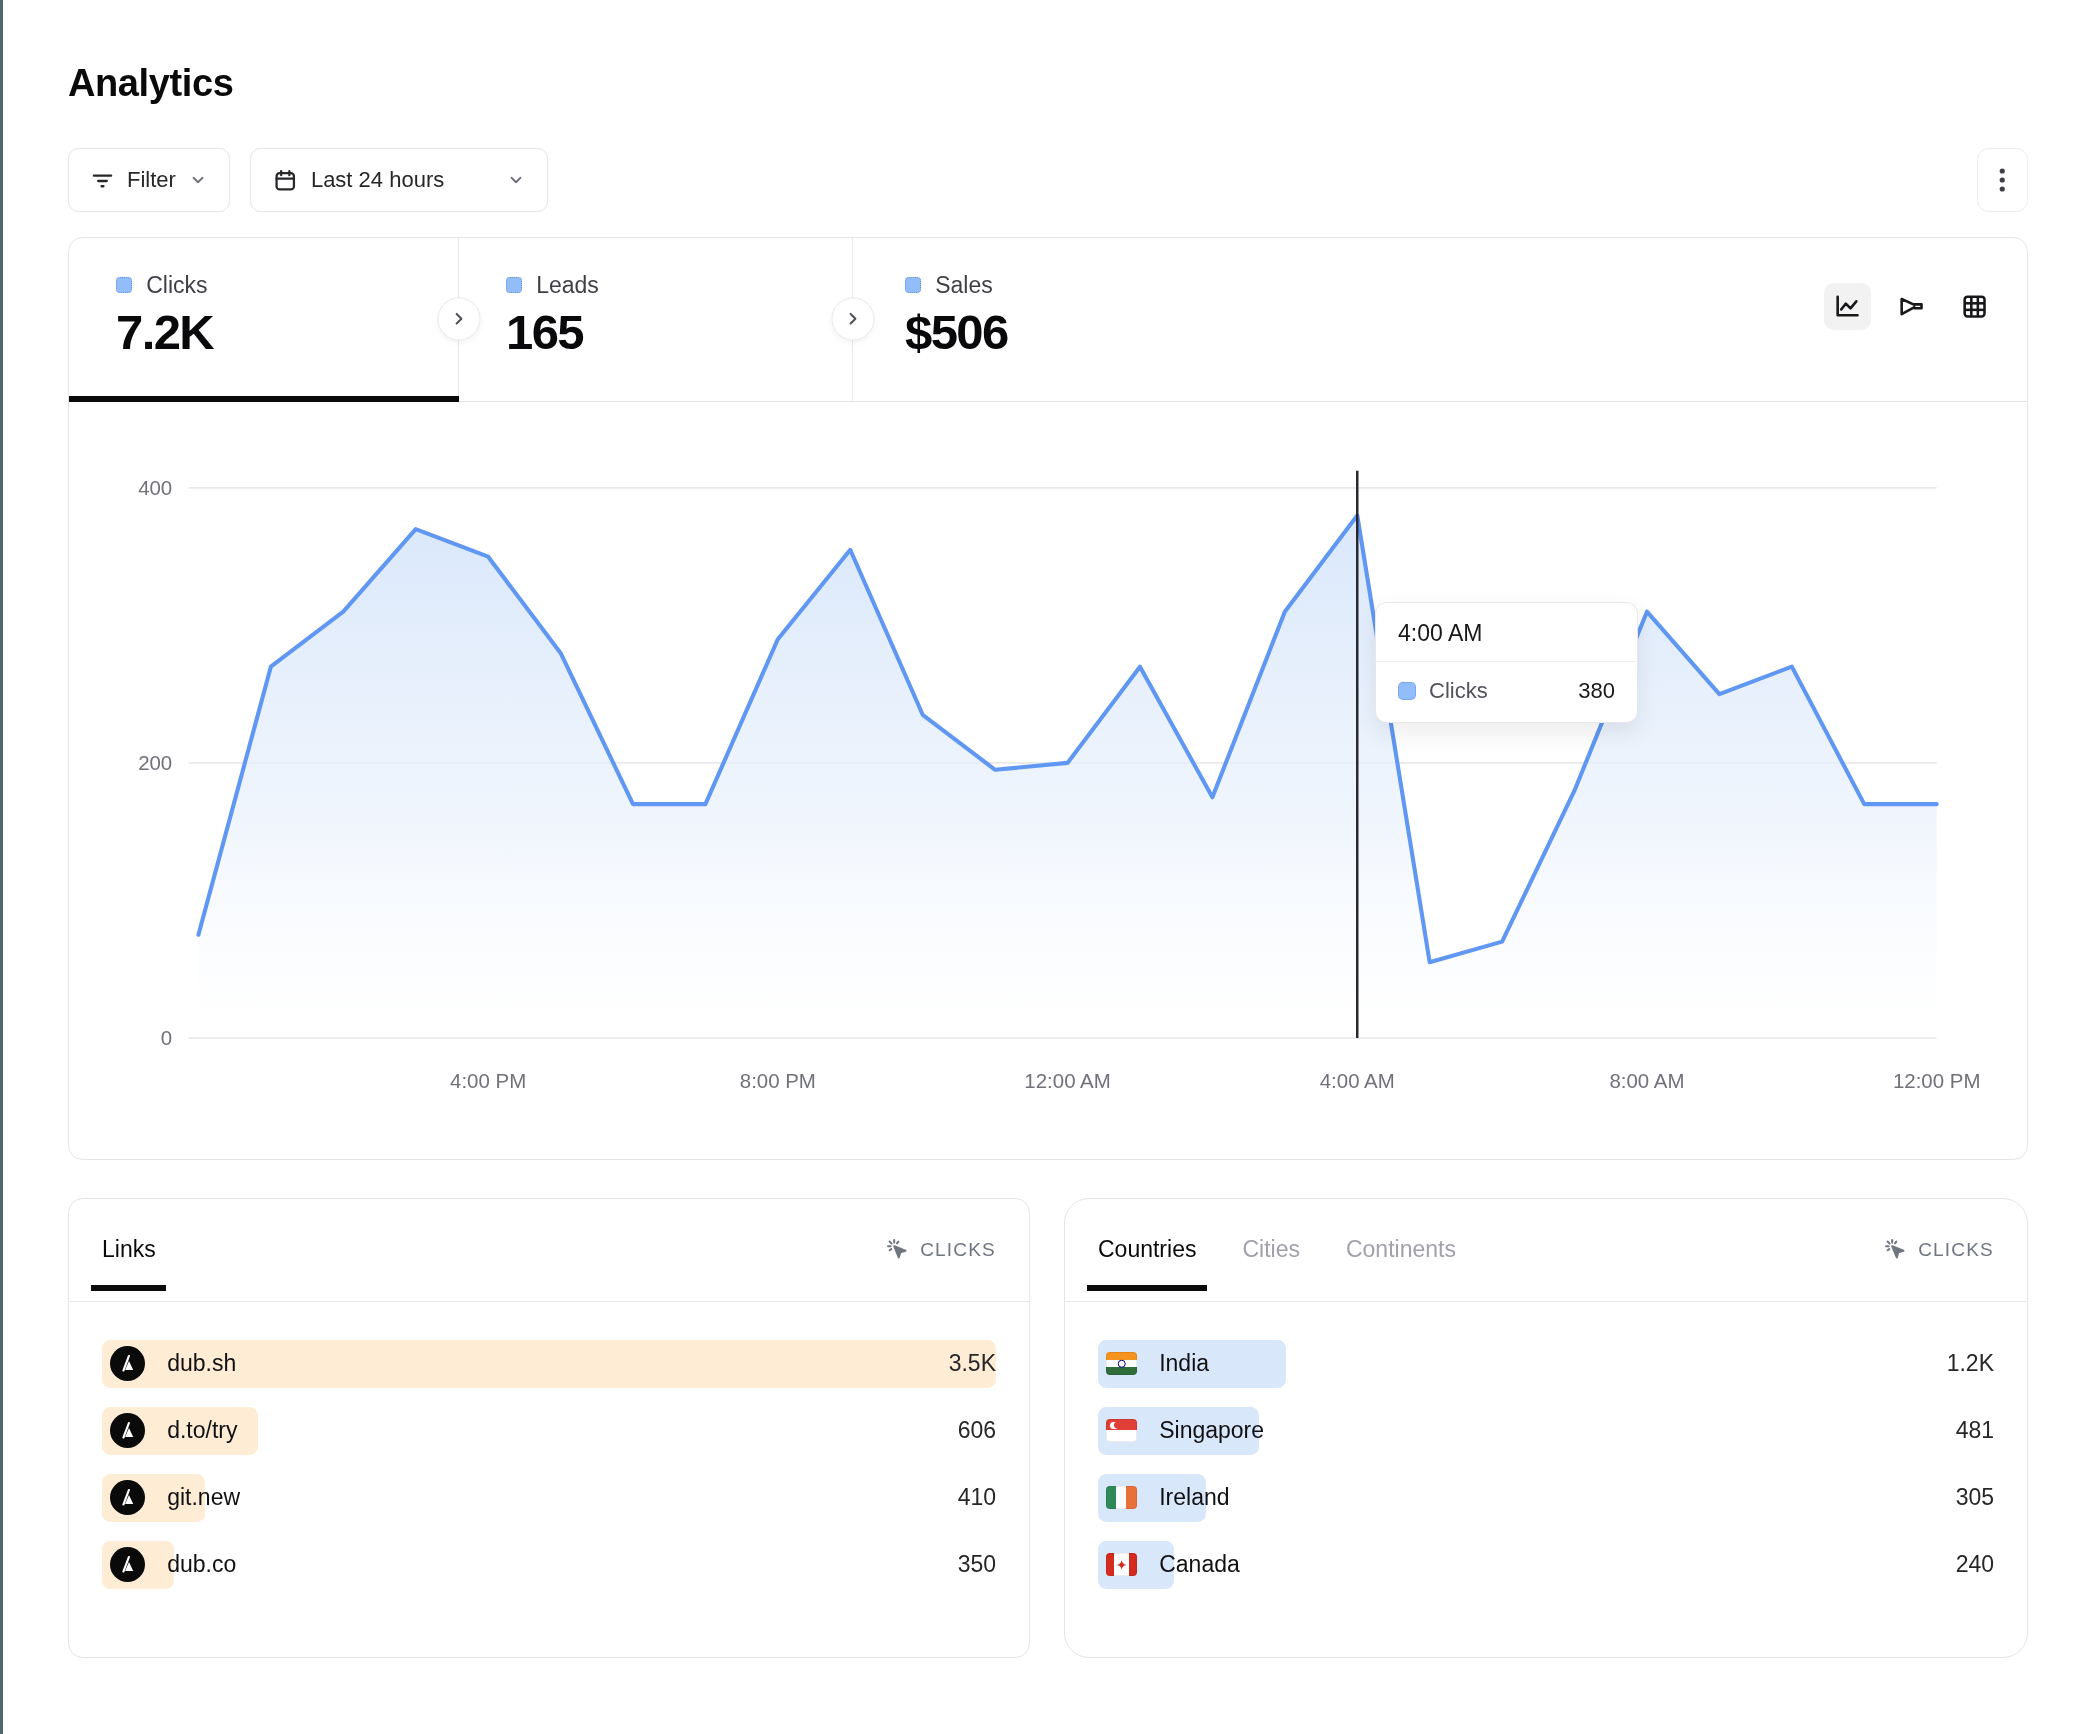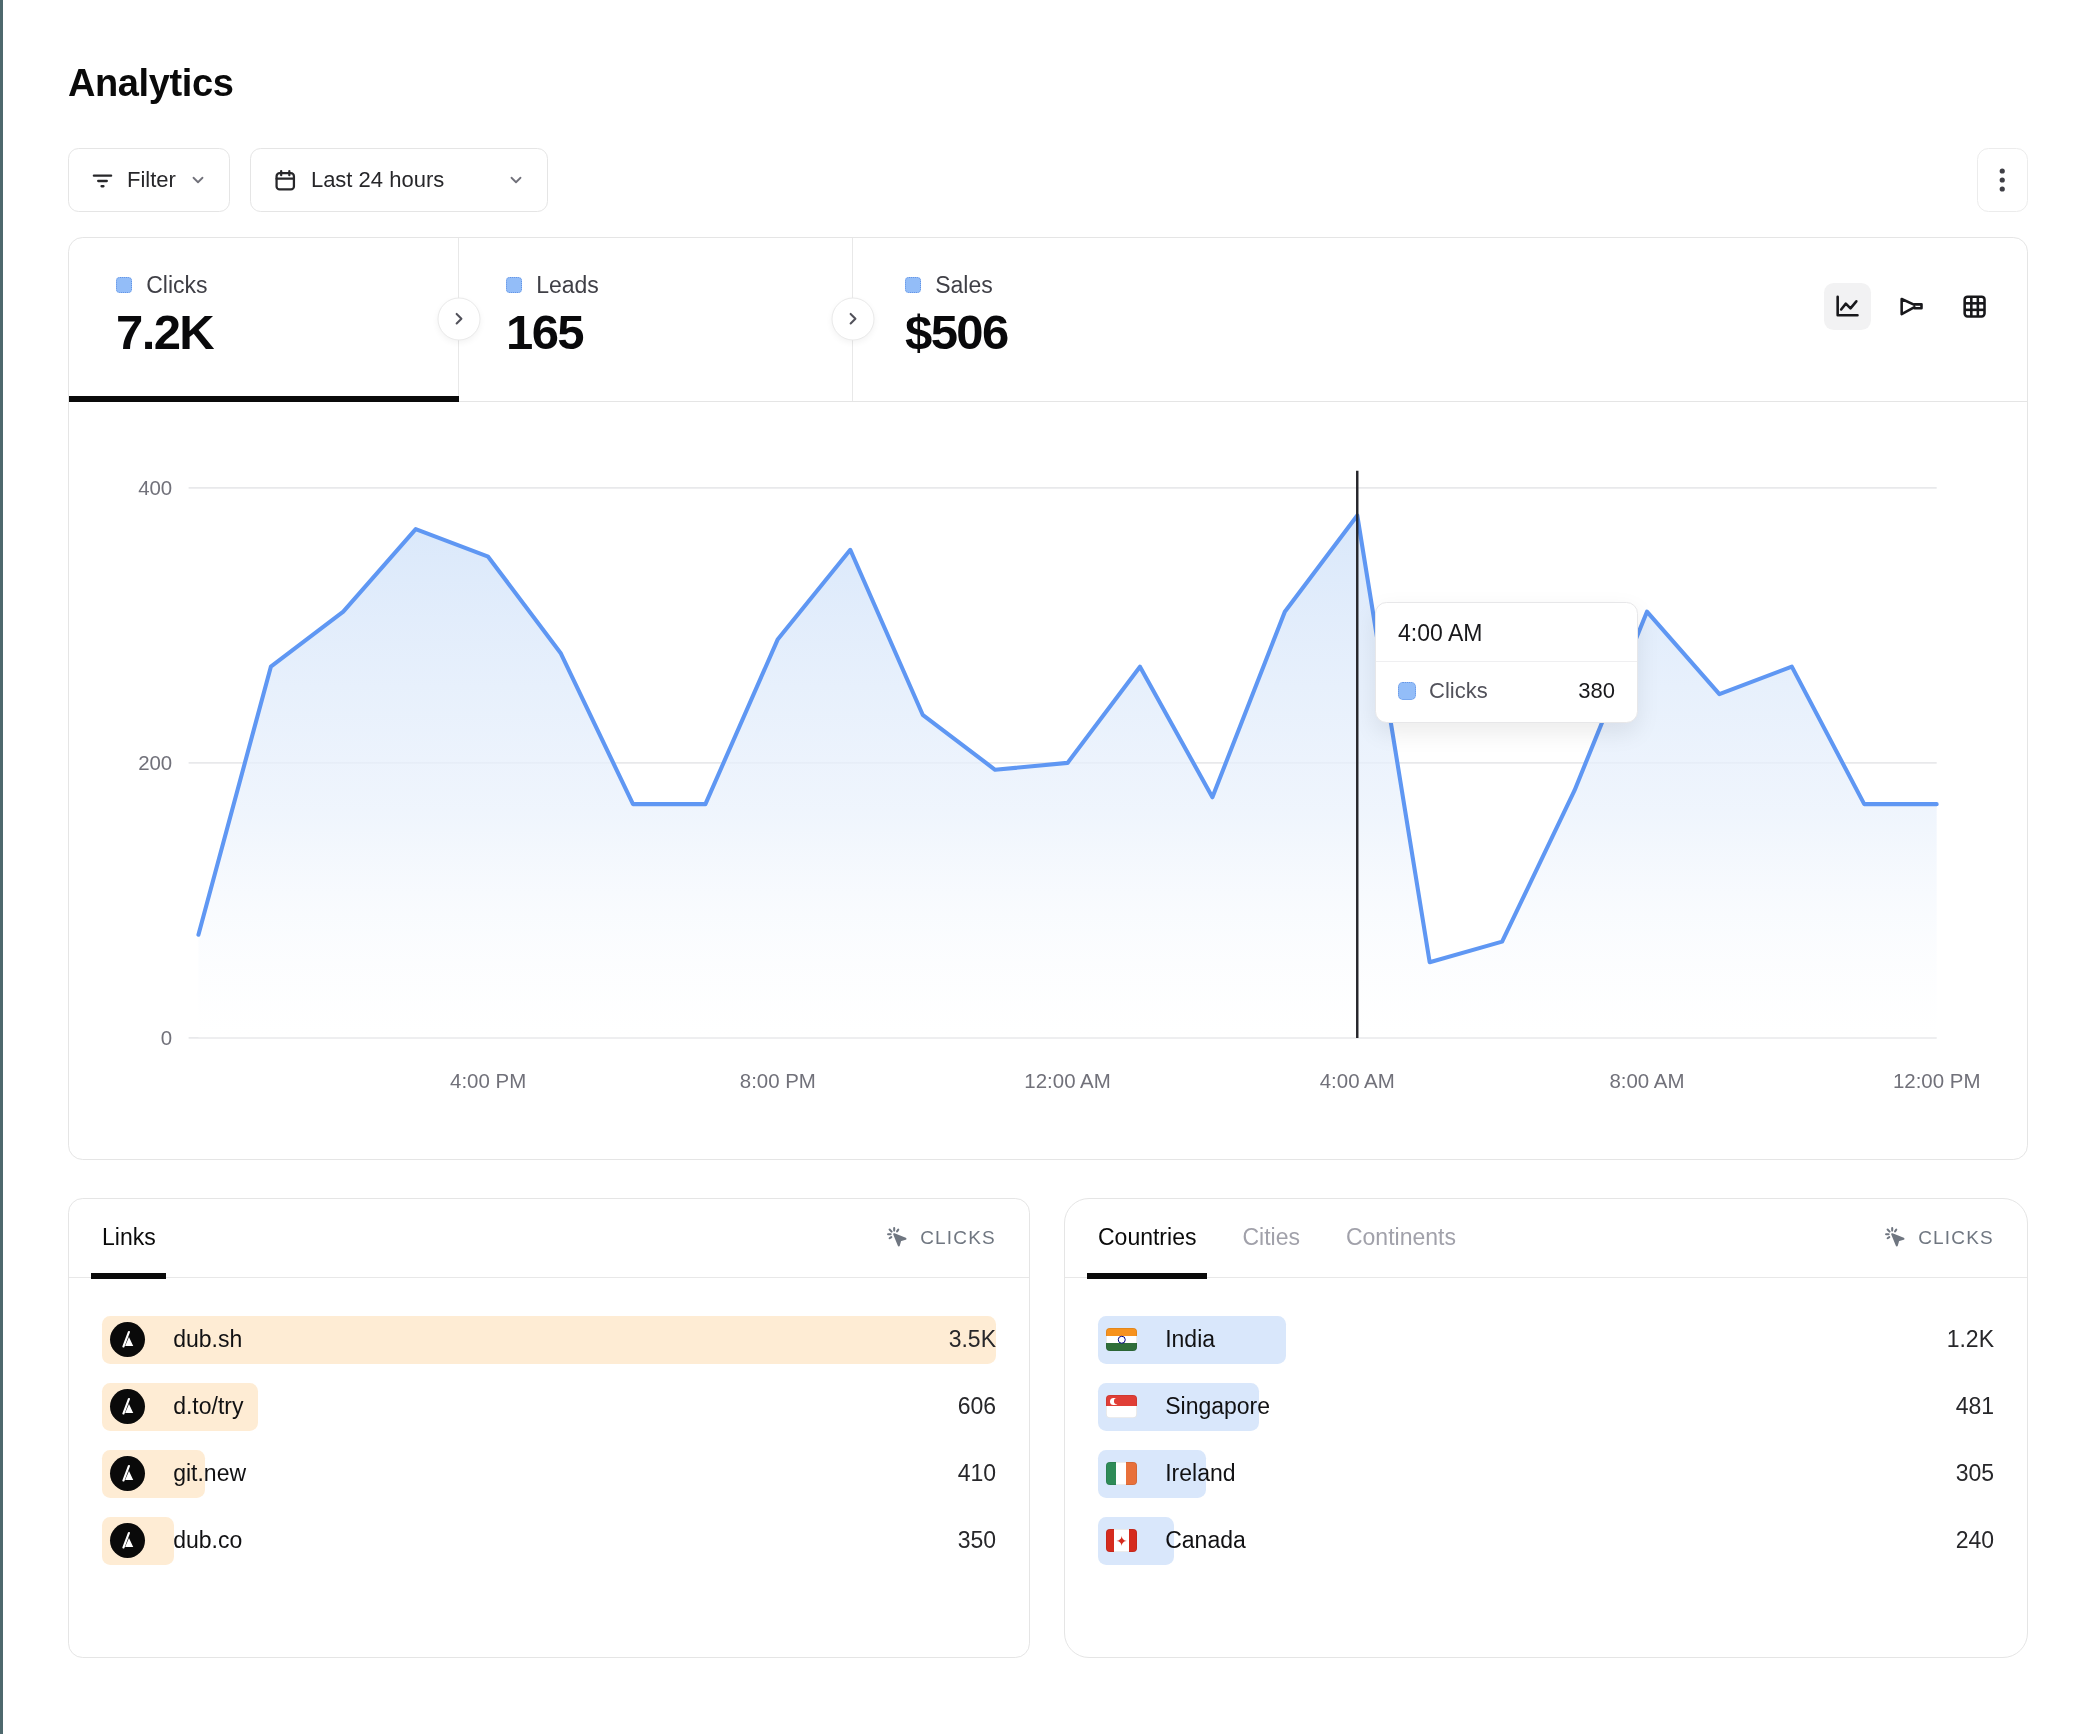--- a/index.html
+++ b/index.html
@@ -64,29 +64,29 @@
   .tooltip-row { padding:16.4px 22px 18px; display:flex; align-items:center; gap:13px; }
   .tooltip-row .marker { width:18px; height:18px; border-radius:4.9px; }
   .tooltip-series { font-size:22px; color:#52525b; }
   .tooltip-value { margin-left:auto; font-size:22px; font-weight:400; color:#18181b; }
 
   
   .bottom { display:flex; gap:34px; margin-top:38px; }
   .panel { border:1.6px solid #e5e5e5; border-radius:14.7px; background:#fff; height:460px; }
   .panel-links { width:962px; }
   .panel-countries { flex:1;border-radius:25px; }
-  .panel-head { height:79px; display:flex; align-items:center; padding:0 33px; border-bottom:1.6px solid #e8e8e8; position:relative; }
+  .panel-head { height:103px; display:flex; align-items:center; padding:0 33px; border-bottom:1.6px solid #e8e8e8; position:relative; }
   .ptab { position:relative; height:79px; display:flex; align-items:center; font-size:23px; font-weight:500; color:#0a0a0a; cursor:pointer; }
   .ptab.inactive { color:#a1a1aa; font-weight:400; margin-left:46px; }
   .ptab.active::after { content:""; position:absolute; left:-10.6px; right:-10.6px; bottom:-1.6px; height:5.7px; background:#0a0a0a; }
   .metric { margin-left:auto; display:flex; align-items:center; gap:10.6px; font-size:19px; letter-spacing:1.2px; font-weight:500; color:#6f7680; }
   .rows { padding:38px 33px 0; }
   .row { position:relative; height:48px; margin-bottom:19px; display:flex; align-items:center; cursor:pointer; }
   .bar { position:absolute; left:0; top:0; height:48px; border-radius:8.2px; }
-  .row-label { display:flex; align-items:center; gap:28px; margin-left:8.2px; z-index:1; font-size:23px; color:#111113; }
+  .row-label { display:flex; align-items:center; gap:22px; margin-left:8.2px; z-index:1; font-size:23px; color:#111113; }
   .row-value { margin-left:auto; z-index:1; font-size:23px; color:#27272a; }
   .avatar { width:35px; height:35px; border-radius:50%; background:#0a0a0a; display:flex; align-items:center; justify-content:center; }
 
   
   .flag { width:31px; height:23px; border-radius:4.1px; position:relative; overflow:hidden; box-shadow:inset 0 0 0 0.8px rgba(0,0,0,.10); flex:0 0 auto; }
   .flag-us { background:repeating-linear-gradient(180deg,#c0392b 0 3.3px,#fff 3.3px 6.5px); }
   .flag-us::before { content:""; position:absolute; left:0; top:0; width:14px; height:11.5px; background:#3c3b6e; }
   .flag-in { background:linear-gradient(180deg,#f6921e 0 33%,#fff 33% 66%,#2f6e3a 66%); }
   .flag-in::before { content:""; position:absolute; left:50%; top:50%; width:6.5px; height:6.5px; border:1.6px solid #000080; border-radius:50%; transform:translate(-50%,-50%); background:#fff; }
   .flag-sg { background:linear-gradient(180deg,#e03e36 0 50%,#fff 50%); }

